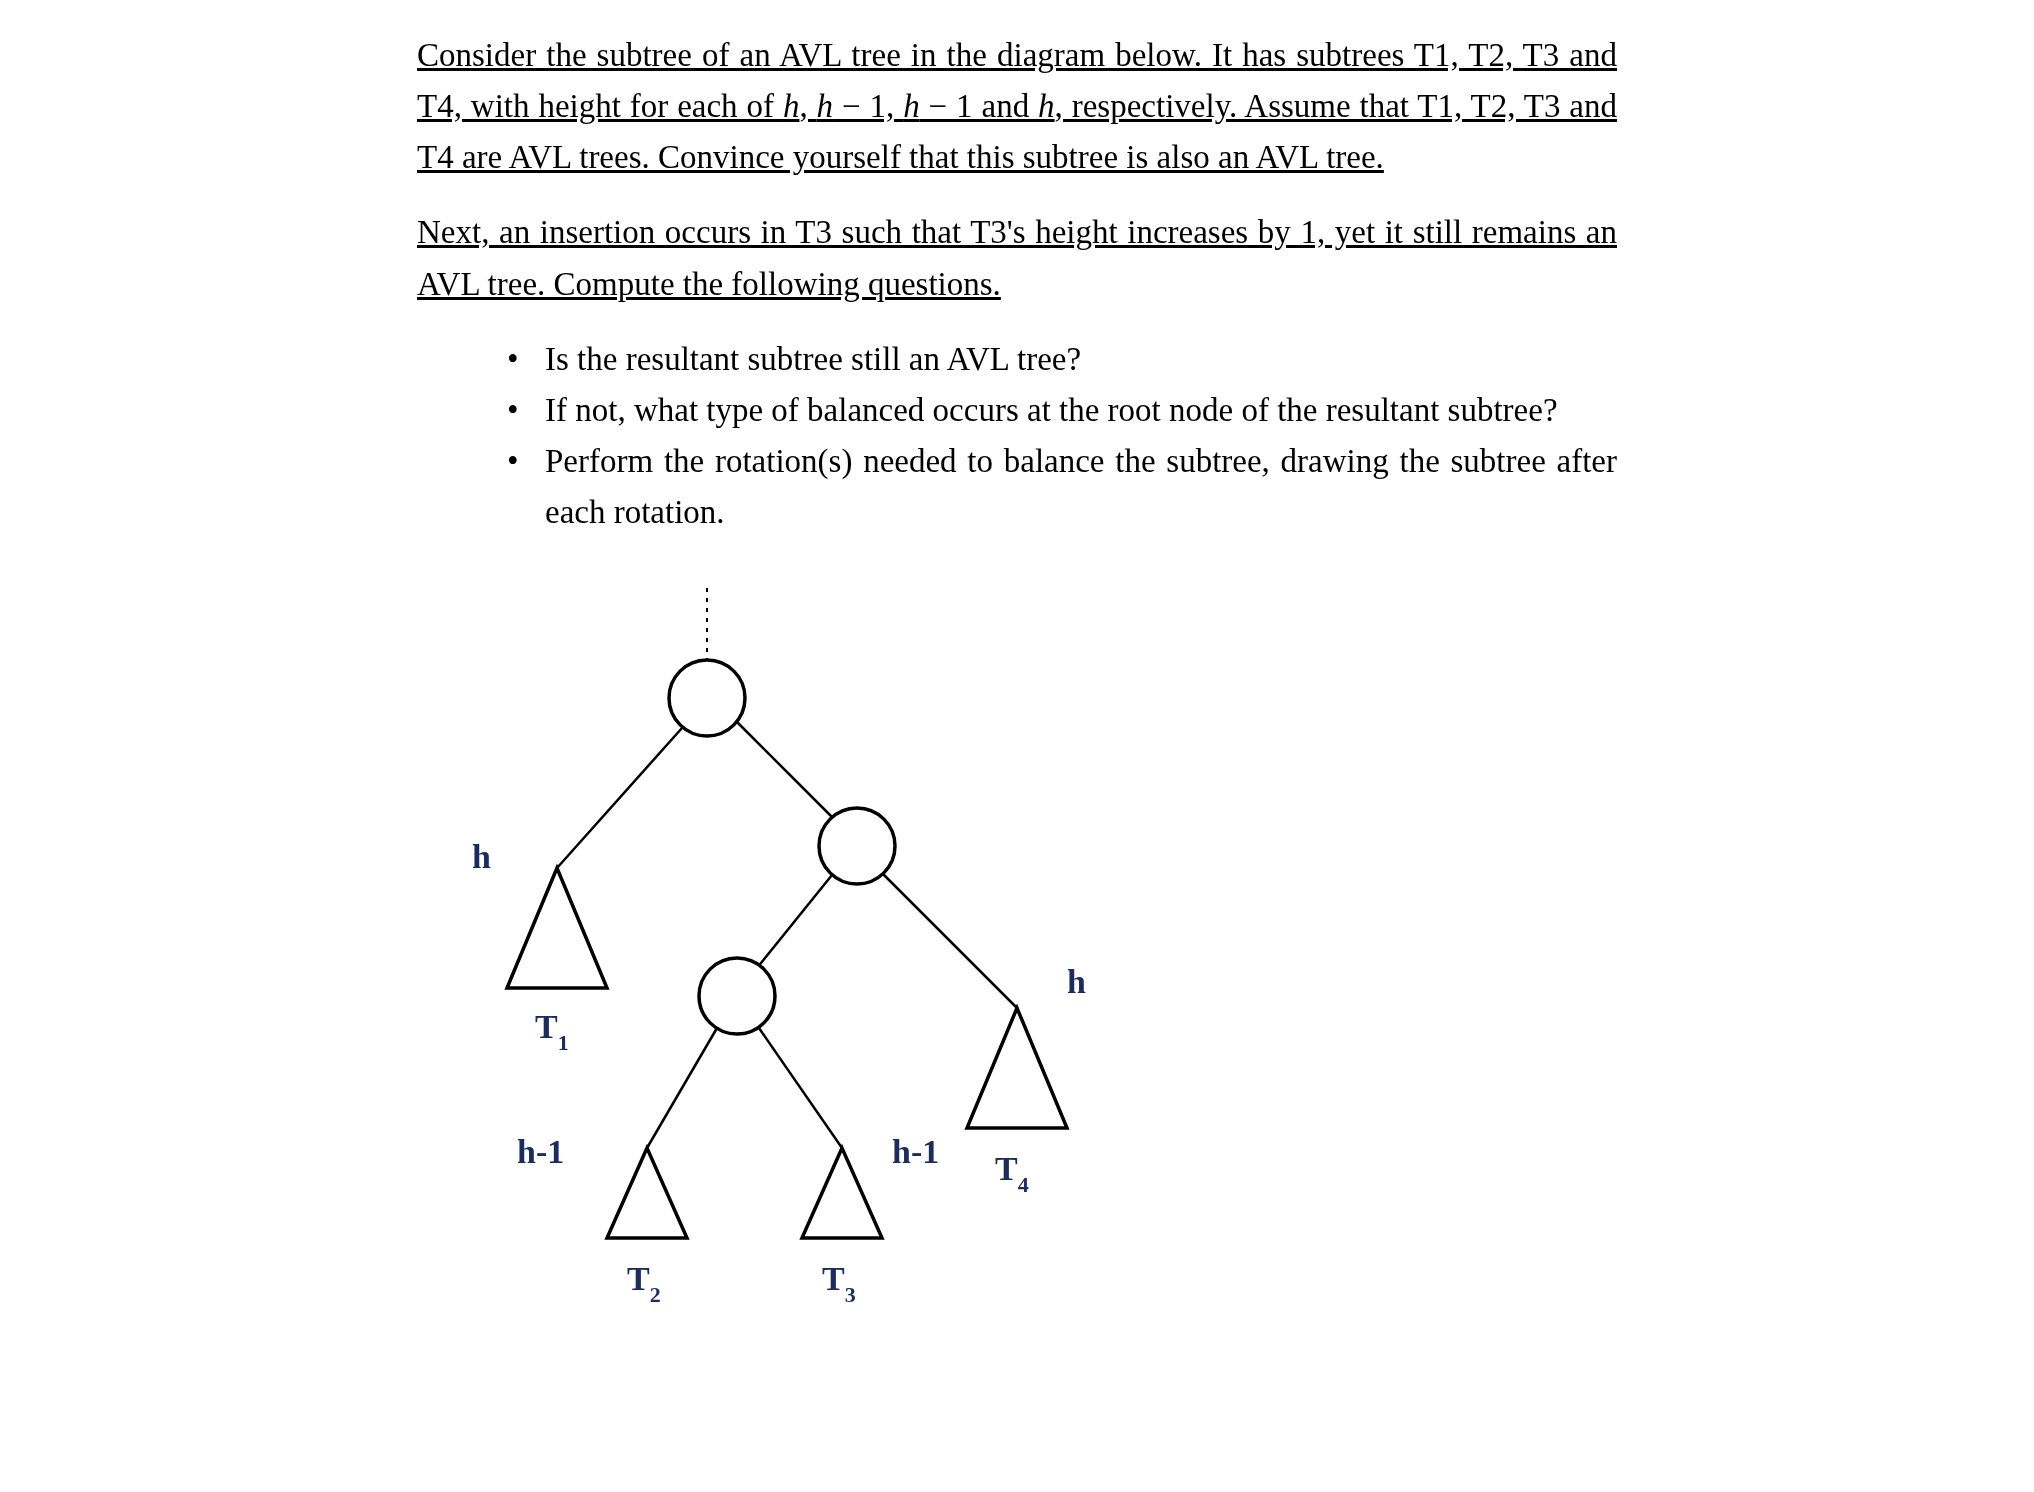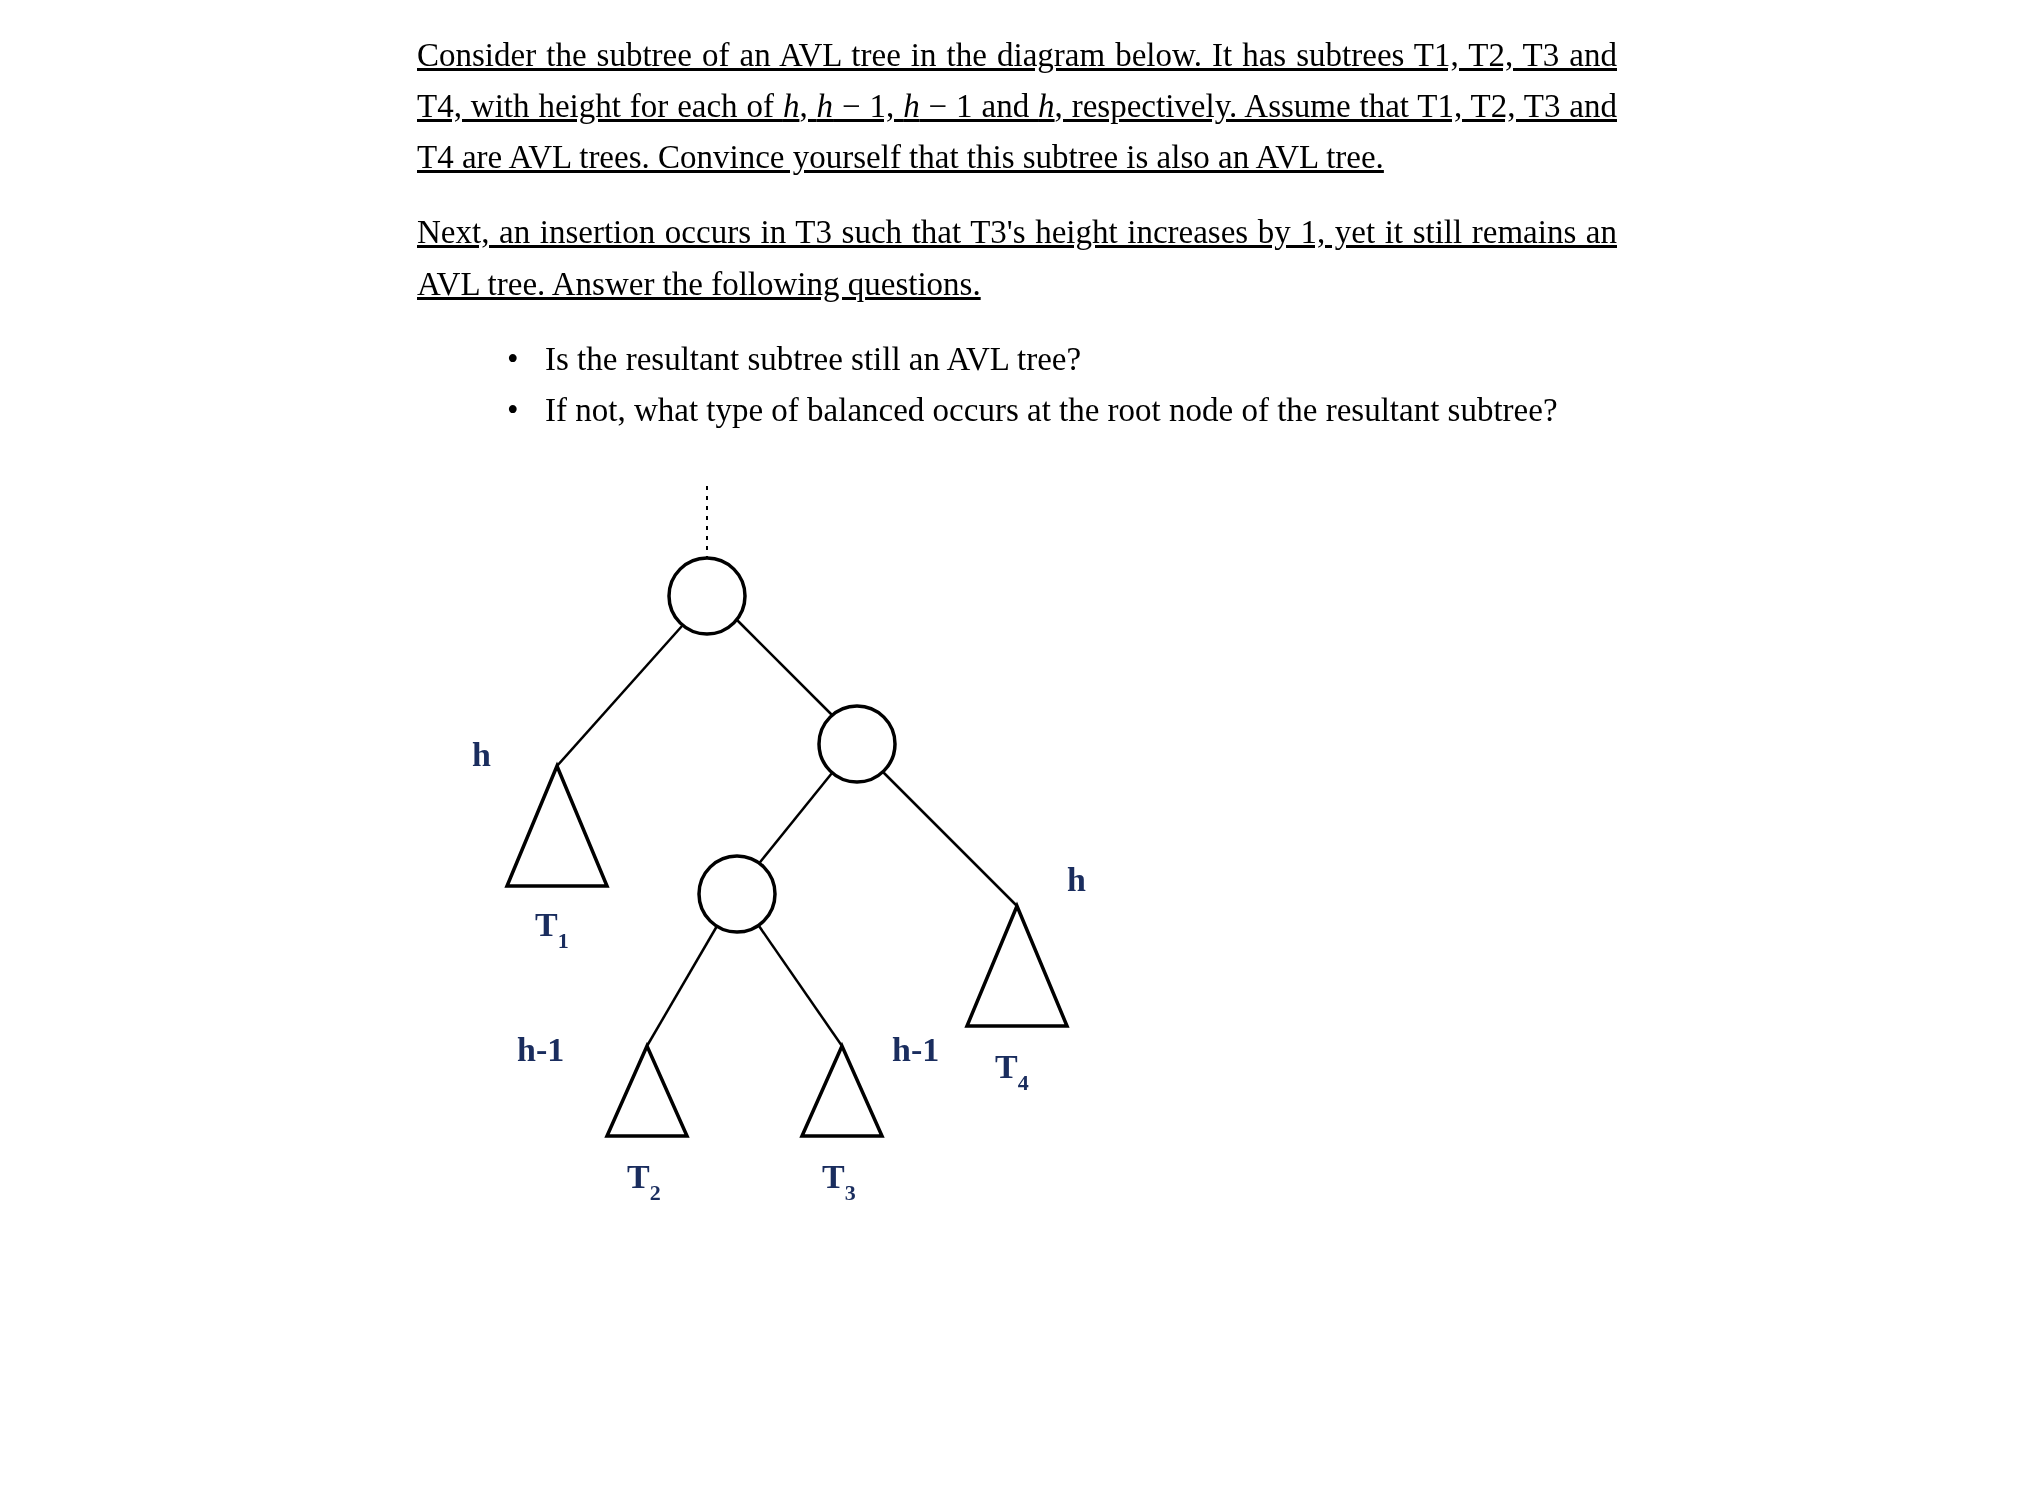--- a/index.html
+++ b/index.html
@@ -88,25 +88,26 @@
     }
   </style>
 </head>
 <body>
 
 <div class="page">
   <p class="paragraph">
     Consider the subtree of an AVL tree in the diagram below. It has subtrees T1, T2, T3 and T4, with height for each of <span class="italic">h</span>, <span class="italic">h</span> − 1, <span class="italic">h</span> − 1 and <span class="italic">h</span>, respectively. Assume that T1, T2, T3 and T4 are AVL trees. Convince yourself that this subtree is also an AVL tree.
   </p>
 
-  <p class="paragraph">Next, an insertion occurs in T3 such that T3's height increases by 1, yet it still remains an AVL tree. Answer the following questions.</p>
+  <p class="paragraph">Next, an insertion occurs in T3 such that T3's height increases by 1, yet it still remains an AVL tree. Compute the following questions.</p>
 
   <ul class="bullet-list">
     <li>Is the resultant subtree still an AVL tree?</li>
     <li>If not, what type of balanced occurs at the root node of the resultant subtree?</li>
+    <li>Perform the rotation(s) needed to balance the subtree, drawing the subtree after each rotation.</li>
   </ul>
 
   <div class="diagram-container">
     <svg width="760" height="740" viewBox="0 0 760 740">
 
       <line class="dash-line" x1="260" y1="0" x2="260" y2="75"></line>
 
       <circle class="tree-node" cx="260" cy="110" r="38"></circle>
 
       <line class="tree-edge" x1="235" y1="140" x2="110" y2="280"></line>

